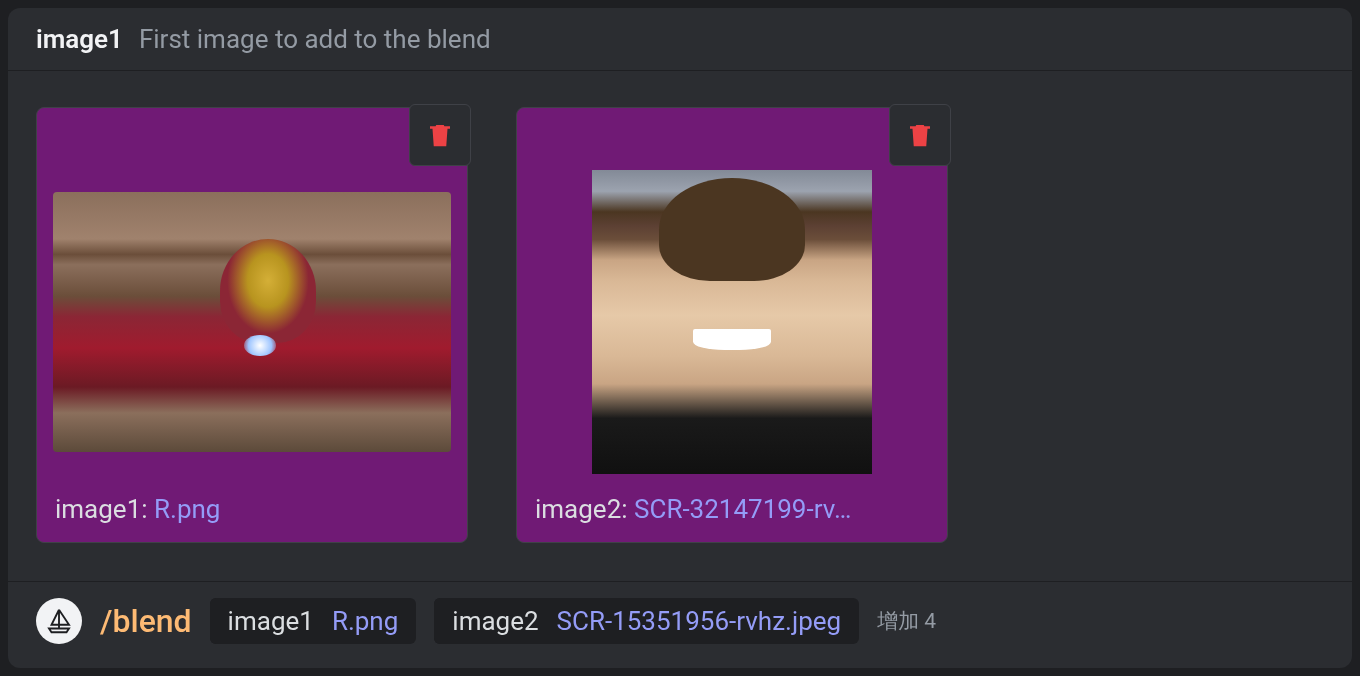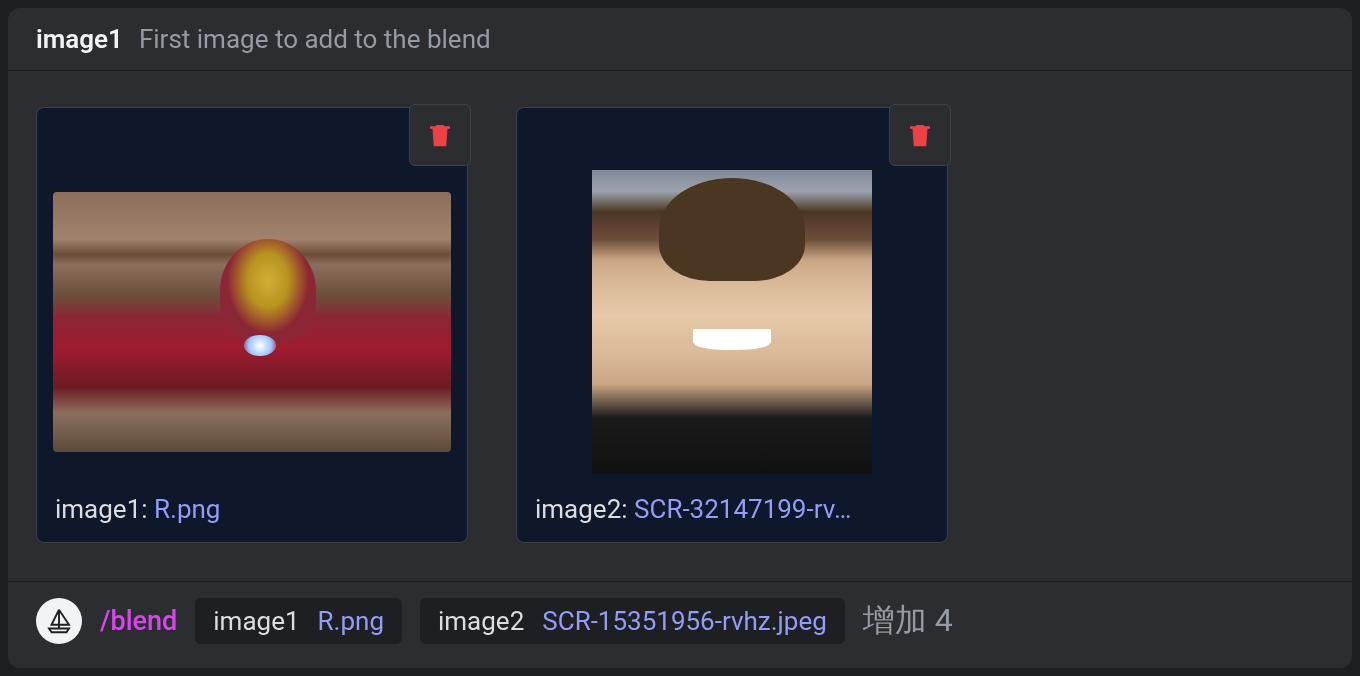--- a/index.html
+++ b/index.html
@@ -38,21 +38,21 @@
       color: #949ba4;
       margin-left: 12px;
     }
     .attachments {
       display: flex;
       gap: 48px;
       padding: 36px 28px 28px 28px;
       flex: 1;
     }
     .attachment-card {
-      background: #0f172a;
+      background: #701a75;
       border: 1px solid #3f4147;
       border-radius: 8px;
       width: 432px;
       height: 436px;
       position: relative;
       display: flex;
       flex-direction: column;
       padding: 14px;
     }
     .trash-btn {
@@ -166,43 +166,43 @@
       background: #f2f3f5;
       display: flex;
       align-items: center;
       justify-content: center;
     }
     .avatar svg {
       width: 30px;
       height: 30px;
     }
     .command-name {
-      font-size: 27px;
+      font-size: 32px;
       font-weight: 500;
-      color: #d946ef;
+      color: #fdba74;
     }
     .param-pill {
       display: flex;
       align-items: center;
       background: #1e1f22;
       border-radius: 6px;
       font-size: 26px;
       overflow: hidden;
     }
     .param-pill-name {
       padding: 8px 18px;
       color: #dbdee1;
       background: #1e1f22;
     }
     .param-pill-value {
       padding: 8px 18px 8px 0;
       color: #949cf7;
     }
     .add-more {
-      font-size: 32px;
+      font-size: 21px;
       color: #949ba4;
     }
   </style>
 </head>
 <body>
 
 <div class="container">
   <div class="header">
     <span class="header-title">image1</span>
     <span class="header-desc">First image to add to the blend</span>

